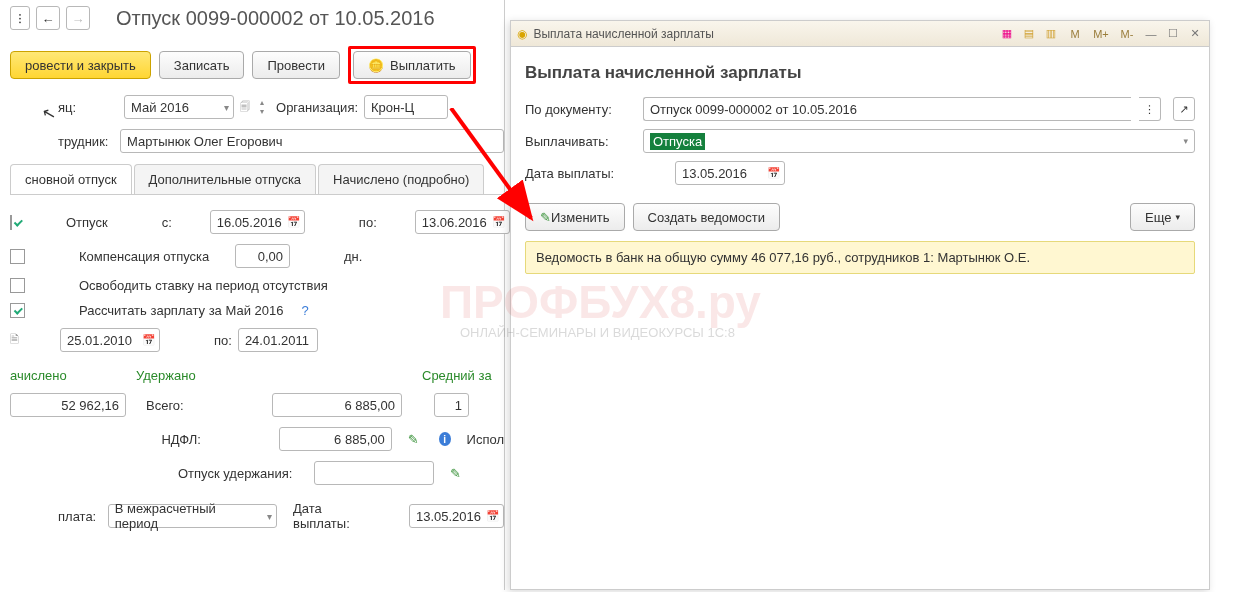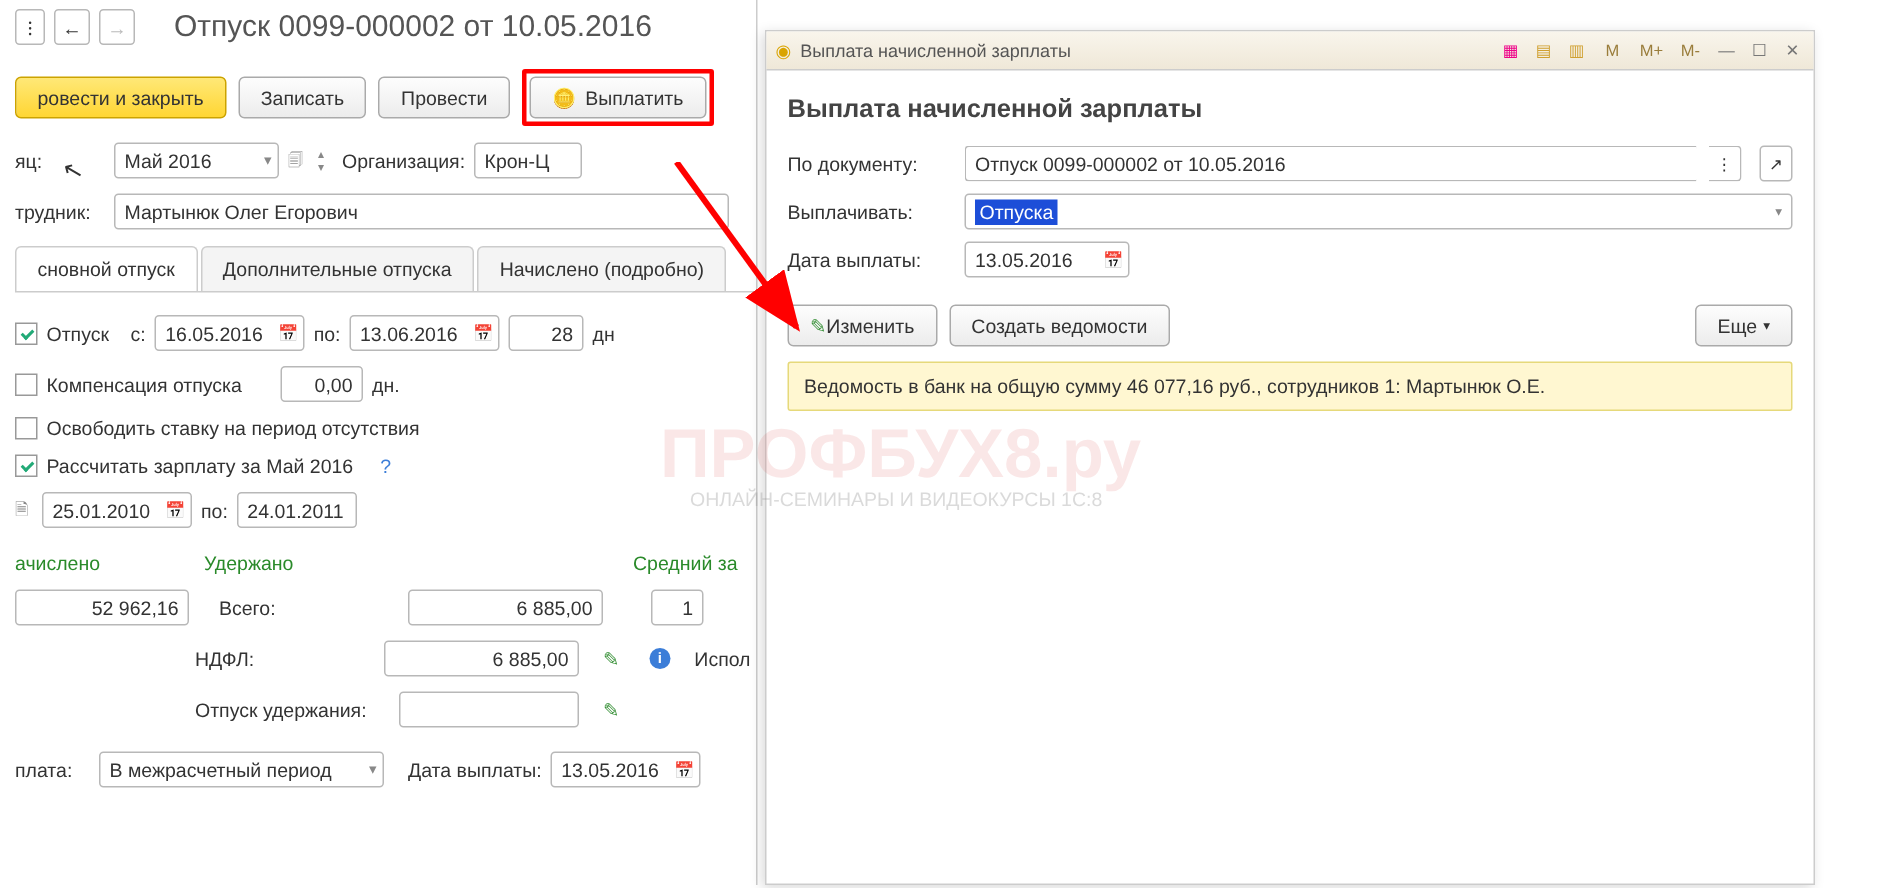--- a/index.html
+++ b/index.html
@@ -24,25 +24,25 @@
   .nav-btn { border:1px solid #b8b8b8; background:#fff; border-radius:3px; height:24px; display:flex; align-items:center; justify-content:center; cursor:pointer;}
   .nav-btn.sq { width:20px; }
   .nav-btn.wide { width:24px;}
   .doc-title { font-size:20px; color:#555; margin-left:20px;}
   .toolbar-row { display:flex; gap:8px; padding:10px 0 6px 0; align-items:center;}
   .btn { border:1px solid #aaa; background:linear-gradient(#fdfdfd,#ececec); border-radius:4px; padding:0 14px; height:28px; display:flex; align-items:center; cursor:pointer; font-size:13px; white-space:nowrap;}
   .btn.yellow { background:linear-gradient(#ffe877,#ffd633); border:1px solid #cca300;}
   .btn svg, .btn .ic { margin-right:6px; }
   .highlight-red { border:3px solid #ff0000; border-radius:2px; padding:2px;}
   .form-row { display:flex; align-items:center; gap:6px; padding:5px 0; font-size:13px;}
-  .lbl { color:#333; }
+  .lbl { color:#333;margin-left:48px; }
   .inp { border:1px solid #b8b8b8; background:#fff; height:24px; padding:0 6px; display:flex; align-items:center; border-radius:3px; font-size:13px;}
   .inp.sel { padding-right:18px; position:relative;}
   .inp.sel::after { content:"▾"; position:absolute; right:4px; font-size:10px; color:#888;}
-  .inp.date { width:100px; padding-right:22px; position:relative;}
+  .inp.date { width:100px; padding-right:22px; position:relative;margin-left:32px;}
   .inp.date .cal { position:absolute; right:3px; font-size:11px; color:#888;}
   .tabs { display:flex; border-bottom:1px solid #ccc; margin-top:6px;}
   .tab { padding:7px 14px; border:1px solid #ccc; border-bottom:none; background:#f4f4f4; border-radius:4px 4px 0 0; margin-right:2px; cursor:pointer; font-size:13px;}
   .tab.active { background:#fff; font-weight:normal;text-align:center;}
   .chk { width:15px; height:15px; border:1px solid #999; background:#fff; display:inline-block; position:relative;}
   .chk.on::after { content:""; position:absolute; left:2px; top:5px; width:3px; height:6px; border-right:2px solid #2a7; border-bottom:2px solid #2a7; transform:rotate(45deg) translateY(-4px);}
   .num-inp { border:1px solid #b8b8b8; background:#fff; height:24px; width:70px; text-align:right; padding:0 6px; display:flex; align-items:center; justify-content:flex-end; border-radius:3px;}
   .green-txt { color:#2a8a2a; }
   .right-pane {
     position:absolute; left:510px; top:20px;
@@ -54,21 +54,21 @@
   .titlebar { height:26px; background:linear-gradient(#f9f5ec,#efe8d8); display:flex; align-items:center; padding:0 6px; gap:6px; border-bottom:1px solid #ccc;}
   .titlebar .tbtitle { font-size:12px; color:#555; flex:1;}
   .titlebar .tb-ic { width:16px; height:16px; display:flex; align-items:center; justify-content:center; font-size:11px; color:#777; cursor:pointer;}
   .right-body { padding:10px 14px;}
   .win-title { font-size:17px; font-weight:bold; color:#444; margin:6px 0 10px 0;}
   .r-row { display:flex; align-items:center; gap:8px; padding:4px 0;}
   .r-lbl { width:110px; color:#333;}
   .r-inp { flex:1; border:1px solid #b8b8b8; background:#fff; height:24px; padding:0 6px; display:flex; align-items:center; border-radius:3px;}
   .r-inp.ext { border-right:none; border-radius:3px 0 0 3px;}
   .r-ic { width:22px; height:24px; border:1px solid #b8b8b8; border-left:none; display:flex; align-items:center; justify-content:center; background:#fff; border-radius:0 3px 3px 0; font-size:11px;}
-  .sel-blue { background:#1d4ed8; color:#fff; padding:1px 3px;}
+  .sel-blue { background:#15803d; color:#fff; padding:1px 3px;}
   .yellow-info {
     margin-top:6px; background:#fff7d1;
     border:1px solid #e6d97a;
     padding:8px 10px;
     font-size:13px; color:#333;
     border-radius:2px;
   }
   .watermark {
     position:absolute; left:440px; top:275px;
     font-size:46px; font-weight:bold; color:rgba(215,60,60,0.12);
@@ -119,21 +119,21 @@
     <span class="lbl" style="width:60px">яц:</span>
     <div class="inp sel" style="width:110px">
         <span>Май 2016</span>
       </div>
     <span style="width:14px; color:#888; font-size:10px;">🗐</span>
     <div style="display:flex; flex-direction:column; gap:0">
       <span style="font-size:8px;color:#888">▴</span>
         <span style="font-size:8px;color:#888">▾</span>
     </div>
     <span class="lbl" style="margin-left:6px">Организация:</span>
-    <div class="inp" style="width:72px">
+    <div class="inp" style="width:84px">
         <span>Крон-Ц</span>
       </div>
   </div>
 
   <div class="form-row">
     <span class="lbl" style="width:60px">трудник:</span>
     <div class="inp" style="width:410px">
         <span>Мартынюк Олег Егорович</span>
       </div>
   </div>

